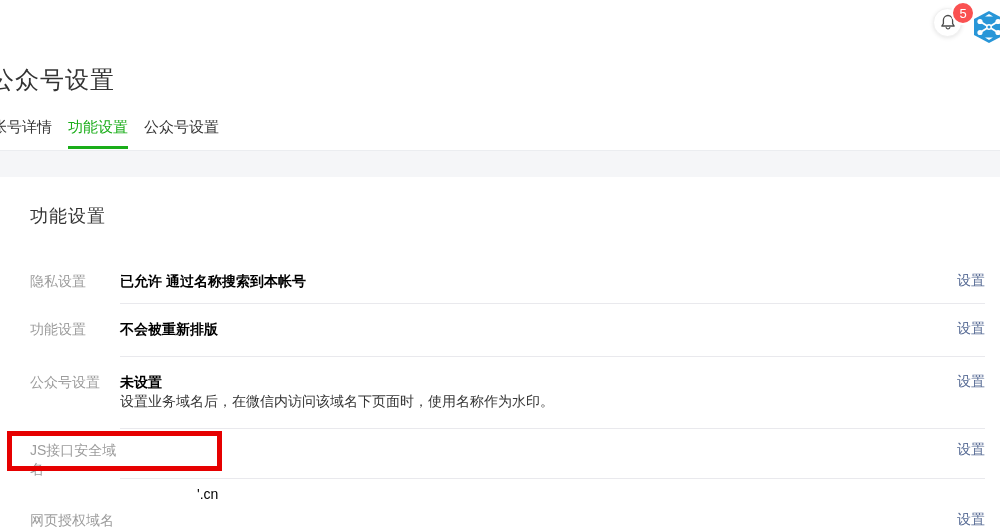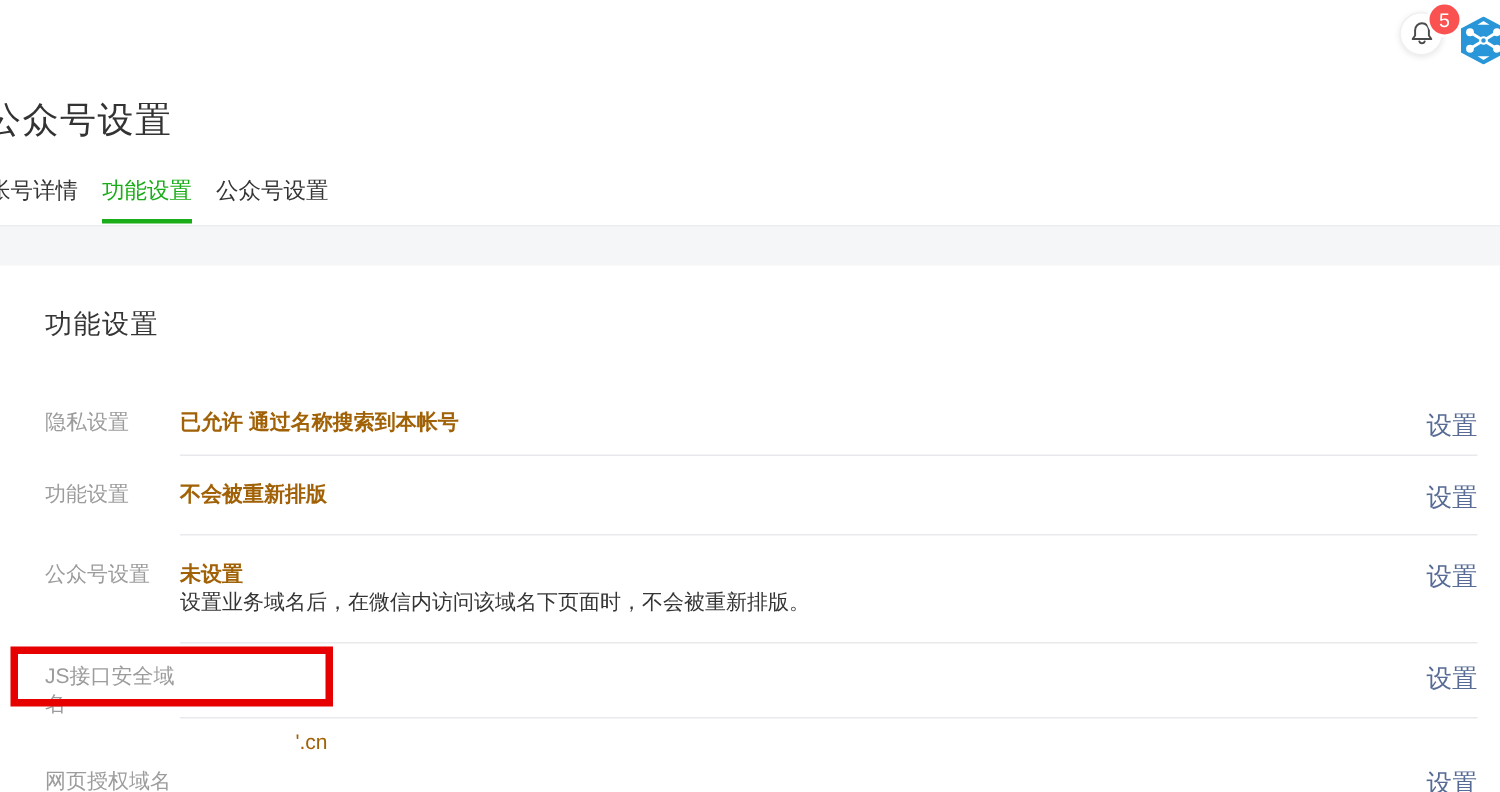--- a/index.html
+++ b/index.html
@@ -50,31 +50,31 @@
     position: absolute; left: 30px; top: 204px;
     font-size: 18px; color: #353535; font-weight: 400; letter-spacing: 1px;
   }
   .row { position: absolute; left: 0; width: 1000px; }
   .row-label {
     position: absolute; left: 30px; top: 0; width: 100px;
     font-size: 14px; color: #9c9c9c; line-height: 19px;
   }
   .row-value {
     position: absolute; left: 120px; top: 0;
-    font-size: 14px; color: #a16207; font-weight: bold; line-height: 19px; white-space: nowrap;
+    font-size: 14px; color: #000000; font-weight: bold; line-height: 19px; white-space: nowrap;
   }
   .row-value.plain { font-weight: normal; }
   .row-value.redacted { left: 197px; margin-top: 44px; }
   .row-desc {
     position: absolute; left: 120px; top: 19px;
     font-size: 14px; color: #353535; font-weight: normal; line-height: 19px; white-space: nowrap;
   }
   .row-action {
     position: absolute; right: 15px; top: 0;
-    font-size: 17px; color: #576b95; cursor: pointer; white-space: nowrap; margin-left: 48px;
+    font-size: 14px; color: #576b95; cursor: pointer; white-space: nowrap; margin-left: 48px;
   }
   .divider { position: absolute; left: 120px; width: 865px; height: 1px; background: #e9e9ed; }
 
   .red-box {
     position: absolute; left: 7px; top: 431px; width: 215px; height: 40px;
     border: 5px solid #e60000; pointer-events: none; z-index: 5;
   }
 </style>
 </head>
 <body>
@@ -127,21 +127,21 @@
 <div class="row" style="top:320px;">
   <span class="row-label">功能设置</span>
   <span class="row-value">不会被重新排版</span>
   <a class="row-action">设置</a>
 </div>
 <div class="divider" style="top:356px;"></div>
 
 <div class="row" style="top:373px;">
   <span class="row-label">公众号设置</span>
   <span class="row-value">未设置</span>
-  <span class="row-desc">设置业务域名后，在微信内访问该域名下页面时，不会被重新排版。</span>
+  <span class="row-desc">设置业务域名后，在微信内访问该域名下页面时，使用名称作为水印。</span>
   <a class="row-action">设置</a>
 </div>
 <div class="divider" style="top:428px;"></div>
 
 <div class="row" style="top:441px;">
   <span class="row-label">JS接口安全域名</span>
   <span class="row-value plain redacted">'.cn</span>
   <a class="row-action">设置</a>
 </div>
 <div class="divider" style="top:478px;"></div>

